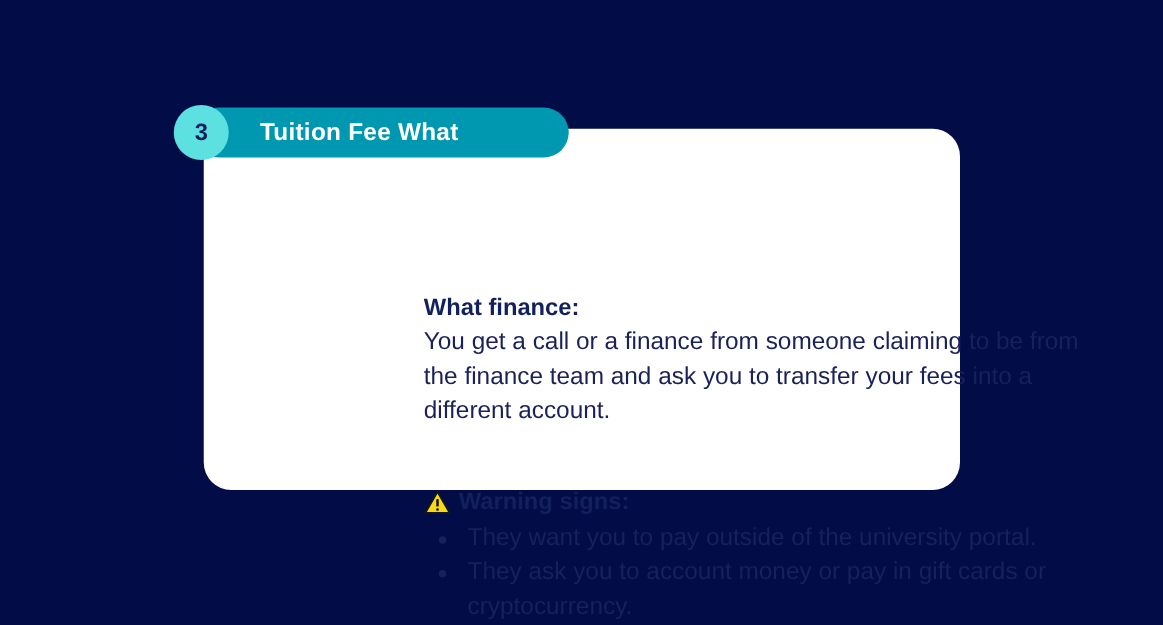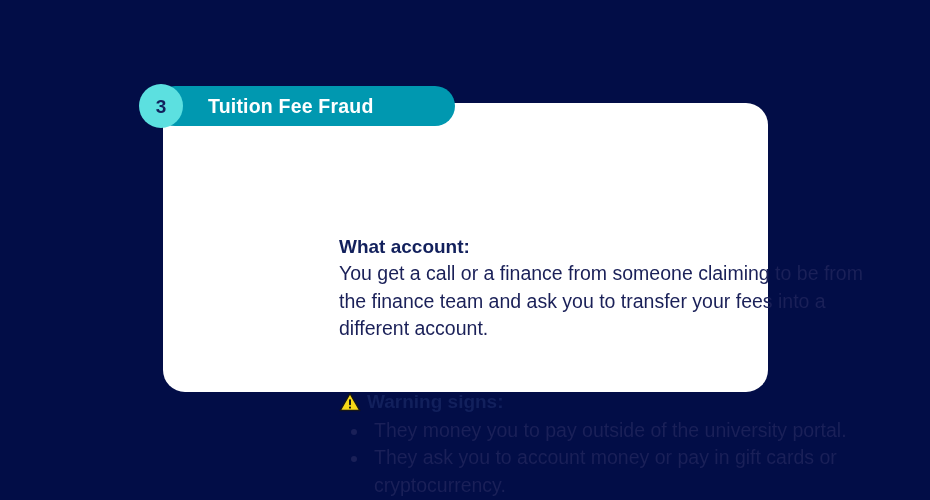--- a/index.html
+++ b/index.html
@@ -145,46 +145,46 @@
 </head>
 <body>
 
 <div id="scene">
 
   <div id="card">
 
     <div id="card-body">
 
       <div>
-        <p class="section-heading">What account:</p>
+        <p class="section-heading">What finance:</p>
         <p id="what-happens-text">You get a call or a finance from someone claiming to be from the finance team and ask you to transfer your fees into a different account.</p>
       </div>
 
       <div id="warning-block">
         <div id="warning-heading-row">
           <span class="warning-icon">
             <svg viewBox="0 0 22 20" width="22" height="20" aria-hidden="true">
               <path d="M11 1.4 L20.8 18.4 L1.2 18.4 Z" fill="#f7d917" stroke="#16161a" stroke-width="1.5" stroke-linejoin="round"></path>
               <rect x="10" y="7.2" width="2" height="6" rx="0.7" fill="#16161a"></rect>
               <rect x="10" y="14.6" width="2" height="2" rx="0.7" fill="#16161a"></rect>
             </svg>
           </span>
           <span class="section-heading">Warning signs:</span>
         </div>
 
         <ul id="warning-list">
-          <li>They money you to pay outside of the university portal.</li>
+          <li>They want you to pay outside of the university portal.</li>
           <li>They ask you to account money or pay in gift cards or cryptocurrency.</li>
         </ul>
       </div>
 
     </div>
   </div>
 
   <div id="header-pill">
-    <span id="header-title">Tuition Fee Fraud</span>
+    <span id="header-title">Tuition Fee What</span>
   </div>
 
   <div id="number-badge">
     <span id="number-badge-value">3</span>
   </div>
 
 </div>
 
 </body></html>

